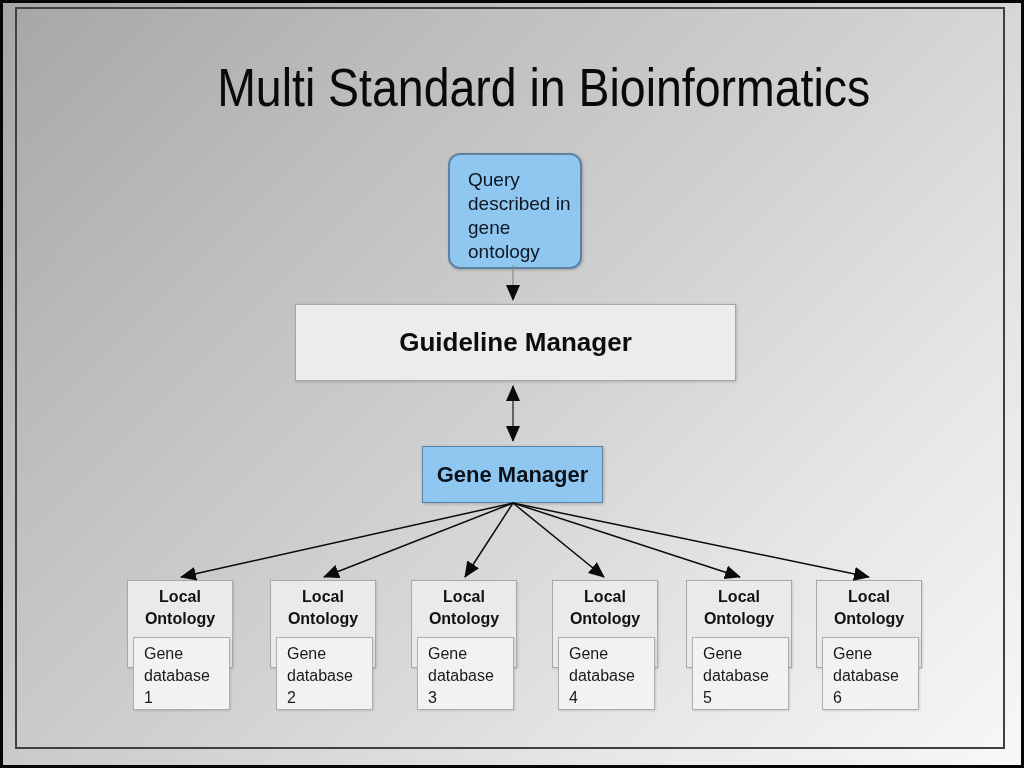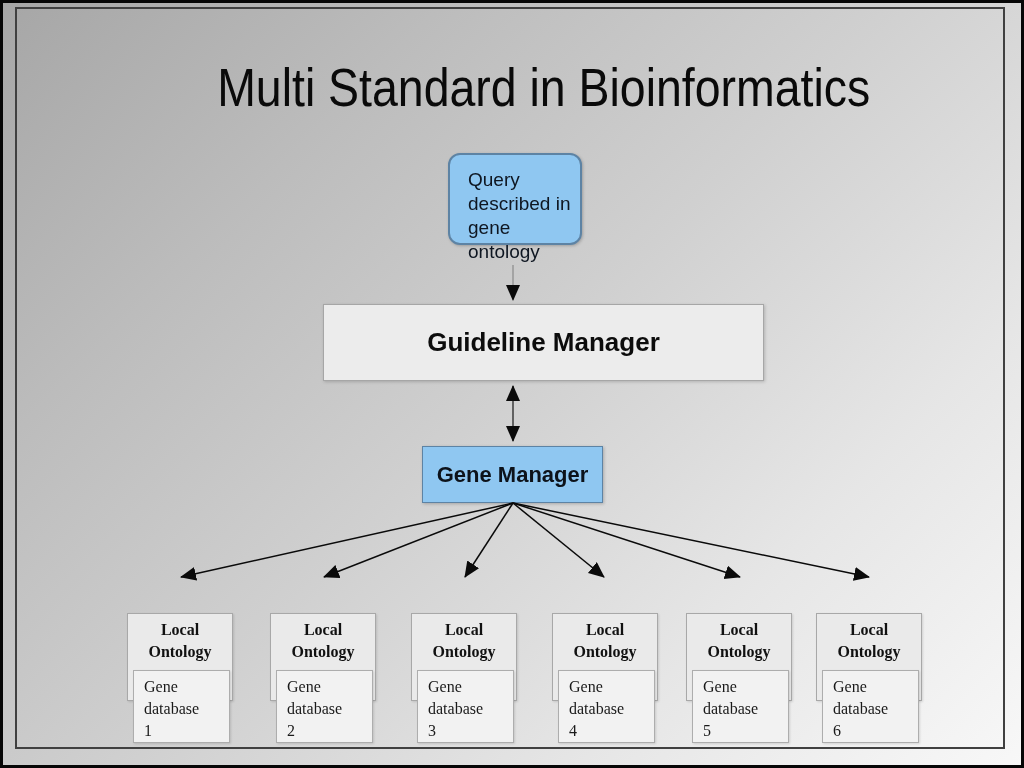--- a/index.html
+++ b/index.html
@@ -18,40 +18,40 @@
     font-size:54px;font-weight:400;line-height:1.1;white-space:nowrap;margin-left:32px;
   }
   .title span{display:inline-block;transform:scaleX(0.86);transform-origin:center;}
   .box{position:absolute;box-sizing:border-box;}
   .blue{
     background:var(--blue-fill,#8FC7F1);
     border:1.5px solid var(--blue-border,#5D83A4);
     box-shadow:1px 1px 3px rgba(0,0,0,0.22);
   }
   .query-box{
-    left:448px;top:153px;width:134px;height:92px;
+    left:448px;top:153px;width:134px;height:116px;
     border-radius:12px;border-width:2px;
     padding:13px 6px 0 18px;
     font-size:19px;line-height:24px;color:#0e1621;
     white-space:pre-line;
   }
   .guideline-box{
     left:295px;top:304px;width:441px;height:77px;
     background:var(--gray-fill,#ECECEC);
     border:1px solid var(--gray-border,#A6A6A6);
     box-shadow:1px 1px 3px rgba(0,0,0,0.18);
     display:flex;align-items:center;justify-content:center;
-    font-size:26px;font-weight:bold;color:#0c0c0c;margin-left:28px;
+    font-size:26px;font-weight:bold;color:#0c0c0c;
   }
   .go-box{
     left:422px;top:446px;width:181px;height:57px;
     display:flex;align-items:center;justify-content:center;
     font-size:22px;font-weight:bold;color:#0c121a;
   }
-  .group{position:absolute;top:613px;width:126px;height:133px;font-family:Liberation Serif, serif;}
+  .group{position:absolute;top:580px;width:126px;height:133px;}
   .g1{left:127px}.g2{left:270px}.g3{left:411px}.g4{left:552px}.g5{left:686px}.g6{left:816px}
   .local-box{
     position:absolute;left:0;top:0;width:106px;height:88px;box-sizing:border-box;
     background:#EAEAEA;border:1px solid #A8A8A8;
     box-shadow:1px 1px 2px rgba(0,0,0,0.12);
     text-align:center;padding-top:5px;
     font-size:16px;font-weight:bold;line-height:22px;color:#111;
     white-space:pre-line;
   }
   .db-box{

